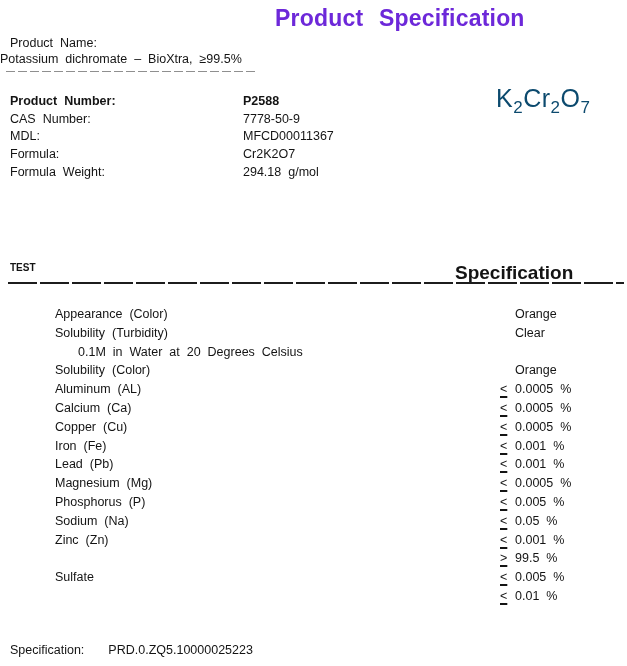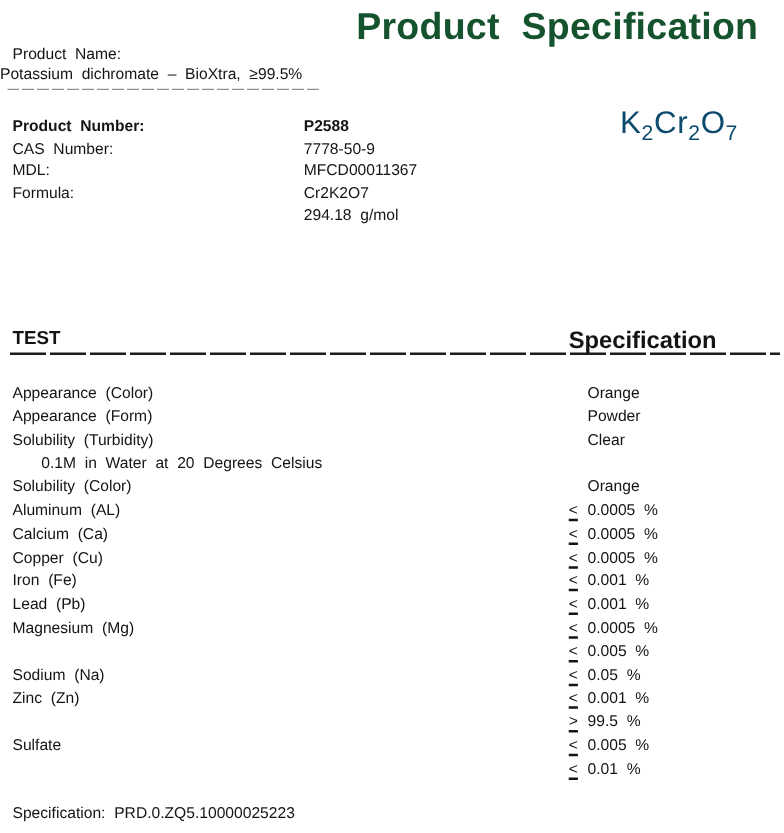--- a/index.html
+++ b/index.html
@@ -3,59 +3,59 @@
 <meta charset="utf-8">
 <style>
   html,body { margin:0; padding:0; background:#ffffff; }
   .page {
     position:relative; width:627px; height:666px; overflow:hidden;
     background:#ffffff; color:#141414;
     font-family:"Liberation Sans", sans-serif;
     font-size:12.5px; word-spacing:3.5px;
   }
   .title {
-    position:absolute; left:285px; top:5px; margin:0;
-    font-size:30px; font-weight:bold; color:#14532d;
+    position:absolute; left:275px; top:5px; margin:0;
+    font-size:23px; font-weight:bold; color:#6d28d9;
     word-spacing:9px; letter-spacing:0.2px; white-space:nowrap;
   }
   .pn-label { position:absolute; left:10px; top:36px; }
   .pn-value { position:absolute; left:0; top:52px; }
   .rule-light {
     position:absolute; left:6px; top:71px; width:249px; height:1px;
     background:repeating-linear-gradient(90deg,#8f8f8f 0 9px, rgba(143,143,143,0) 9px 12px);
   }
   .info { position:absolute; left:0; top:93px; width:627px; }
   .info-row { position:relative; height:17.7px; line-height:17.7px; }
   .info-row .lbl { position:absolute; left:10px; white-space:nowrap; }
   .info-row .val { position:absolute; left:243px; white-space:nowrap; }
   .info-row.bold { font-weight:bold; }
   .formula {
     position:absolute; left:496px; top:84px;
     font-size:25px; color:#0c4a6e; letter-spacing:0.5px; white-space:nowrap;
   }
   .formula sub { font-size:17px; line-height:0; }
-  .th-test  { position:absolute; left:10px;  top:262px; font-weight:bold; font-size:15px; }
+  .th-test  { position:absolute; left:10px;  top:262px; font-weight:bold; font-size:10px; }
   .th-spec  { position:absolute; left:455px; top:262px; font-weight:bold; font-size:19px; }
   .rule-dashed {
     position:absolute; left:8px; top:282px; width:616px; height:2px;
     background:repeating-linear-gradient(90deg,#1c1c1c 0 29px, rgba(0,0,0,0) 29px 32px);
   }
   .rows { position:absolute; left:0; top:305px; width:627px; }
-  .row { position:relative; height:18.8px; line-height:18.8px; }
+  .row { position:relative; height:18.8px; line-height:18.8px;margin-left:45px; }
   .row .test { position:absolute; left:10px; white-space:nowrap; }
   .row .test.indent { left:33px; }
   .row .spec { position:absolute; left:455px; white-space:nowrap; }
   .rel { display:inline-block; min-width:8px; margin-right:7px; }
   .rel.underlined {
     text-decoration:underline;
     text-decoration-thickness:1.5px;
     text-underline-offset:2.5px;
   }
   .footer { position:absolute; left:10px; top:643px; white-space:nowrap; }
-  .footer .val { margin-left:7px; }
+  .footer .val { margin-left:24px; }
 </style>
 </head>
 <body>
 
 <div class="page">
 
   <h1 class="title">Product Specification</h1>
 
   <div class="pn-label">Product Name:</div>
   <div class="pn-value">Potassium dichromate – BioXtra, ≥99.5%</div>
@@ -74,39 +74,36 @@
     </div>
       <div class="info-row">
       <span class="lbl">MDL:</span>
       <span class="val">MFCD00011367</span>
     </div>
       <div class="info-row">
       <span class="lbl">Formula:</span>
       <span class="val">Cr2K2O7</span>
     </div>
       <div class="info-row">
+      <span class="lbl">Formula Weight:</span>
       <span class="val">294.18 g/mol</span>
     </div>
     </div>
 
   <div class="formula"><span>K</span><sub>2</sub><span>Cr</span><sub>2</sub><span>O</span><sub>7</sub></div>
 
   <div class="th-test">TEST</div>
   <div class="th-spec">Specification</div>
   <div class="rule-dashed"></div>
 
   <div class="rows">
 
   <div class="row">
       <span class="test">Appearance (Color)</span>
       <span class="spec"><span class="rel"></span><span class="sval">Orange</span></span>
-    </div>
-      <div class="row">
-      <span class="test">Appearance (Form)</span>
-      <span class="spec"><span class="rel"></span><span class="sval">Powder</span></span>
     </div>
       <div class="row">
       <span class="test">Solubility (Turbidity)</span>
       <span class="spec"><span class="rel"></span><span class="sval">Clear</span></span>
     </div>
       <div class="row">
       <span class="test indent">0.1M in Water at 20 Degrees Celsius</span>
       <span class="spec"><span class="rel"></span><span class="sval"></span></span>
     </div>
       <div class="row">
@@ -131,20 +128,21 @@
     </div>
       <div class="row">
       <span class="test">Lead (Pb)</span>
       <span class="spec"><span class="rel underlined">&lt;</span><span class="sval">0.001 %</span></span>
     </div>
       <div class="row">
       <span class="test">Magnesium (Mg)</span>
       <span class="spec"><span class="rel underlined">&lt;</span><span class="sval">0.0005 %</span></span>
     </div>
       <div class="row">
+      <span class="test">Phosphorus (P)</span>
       <span class="spec"><span class="rel underlined">&lt;</span><span class="sval">0.005 %</span></span>
     </div>
       <div class="row">
       <span class="test">Sodium (Na)</span>
       <span class="spec"><span class="rel underlined">&lt;</span><span class="sval">0.05 %</span></span>
     </div>
       <div class="row">
       <span class="test">Zinc (Zn)</span>
       <span class="spec"><span class="rel underlined">&lt;</span><span class="sval">0.001 %</span></span>
     </div>

